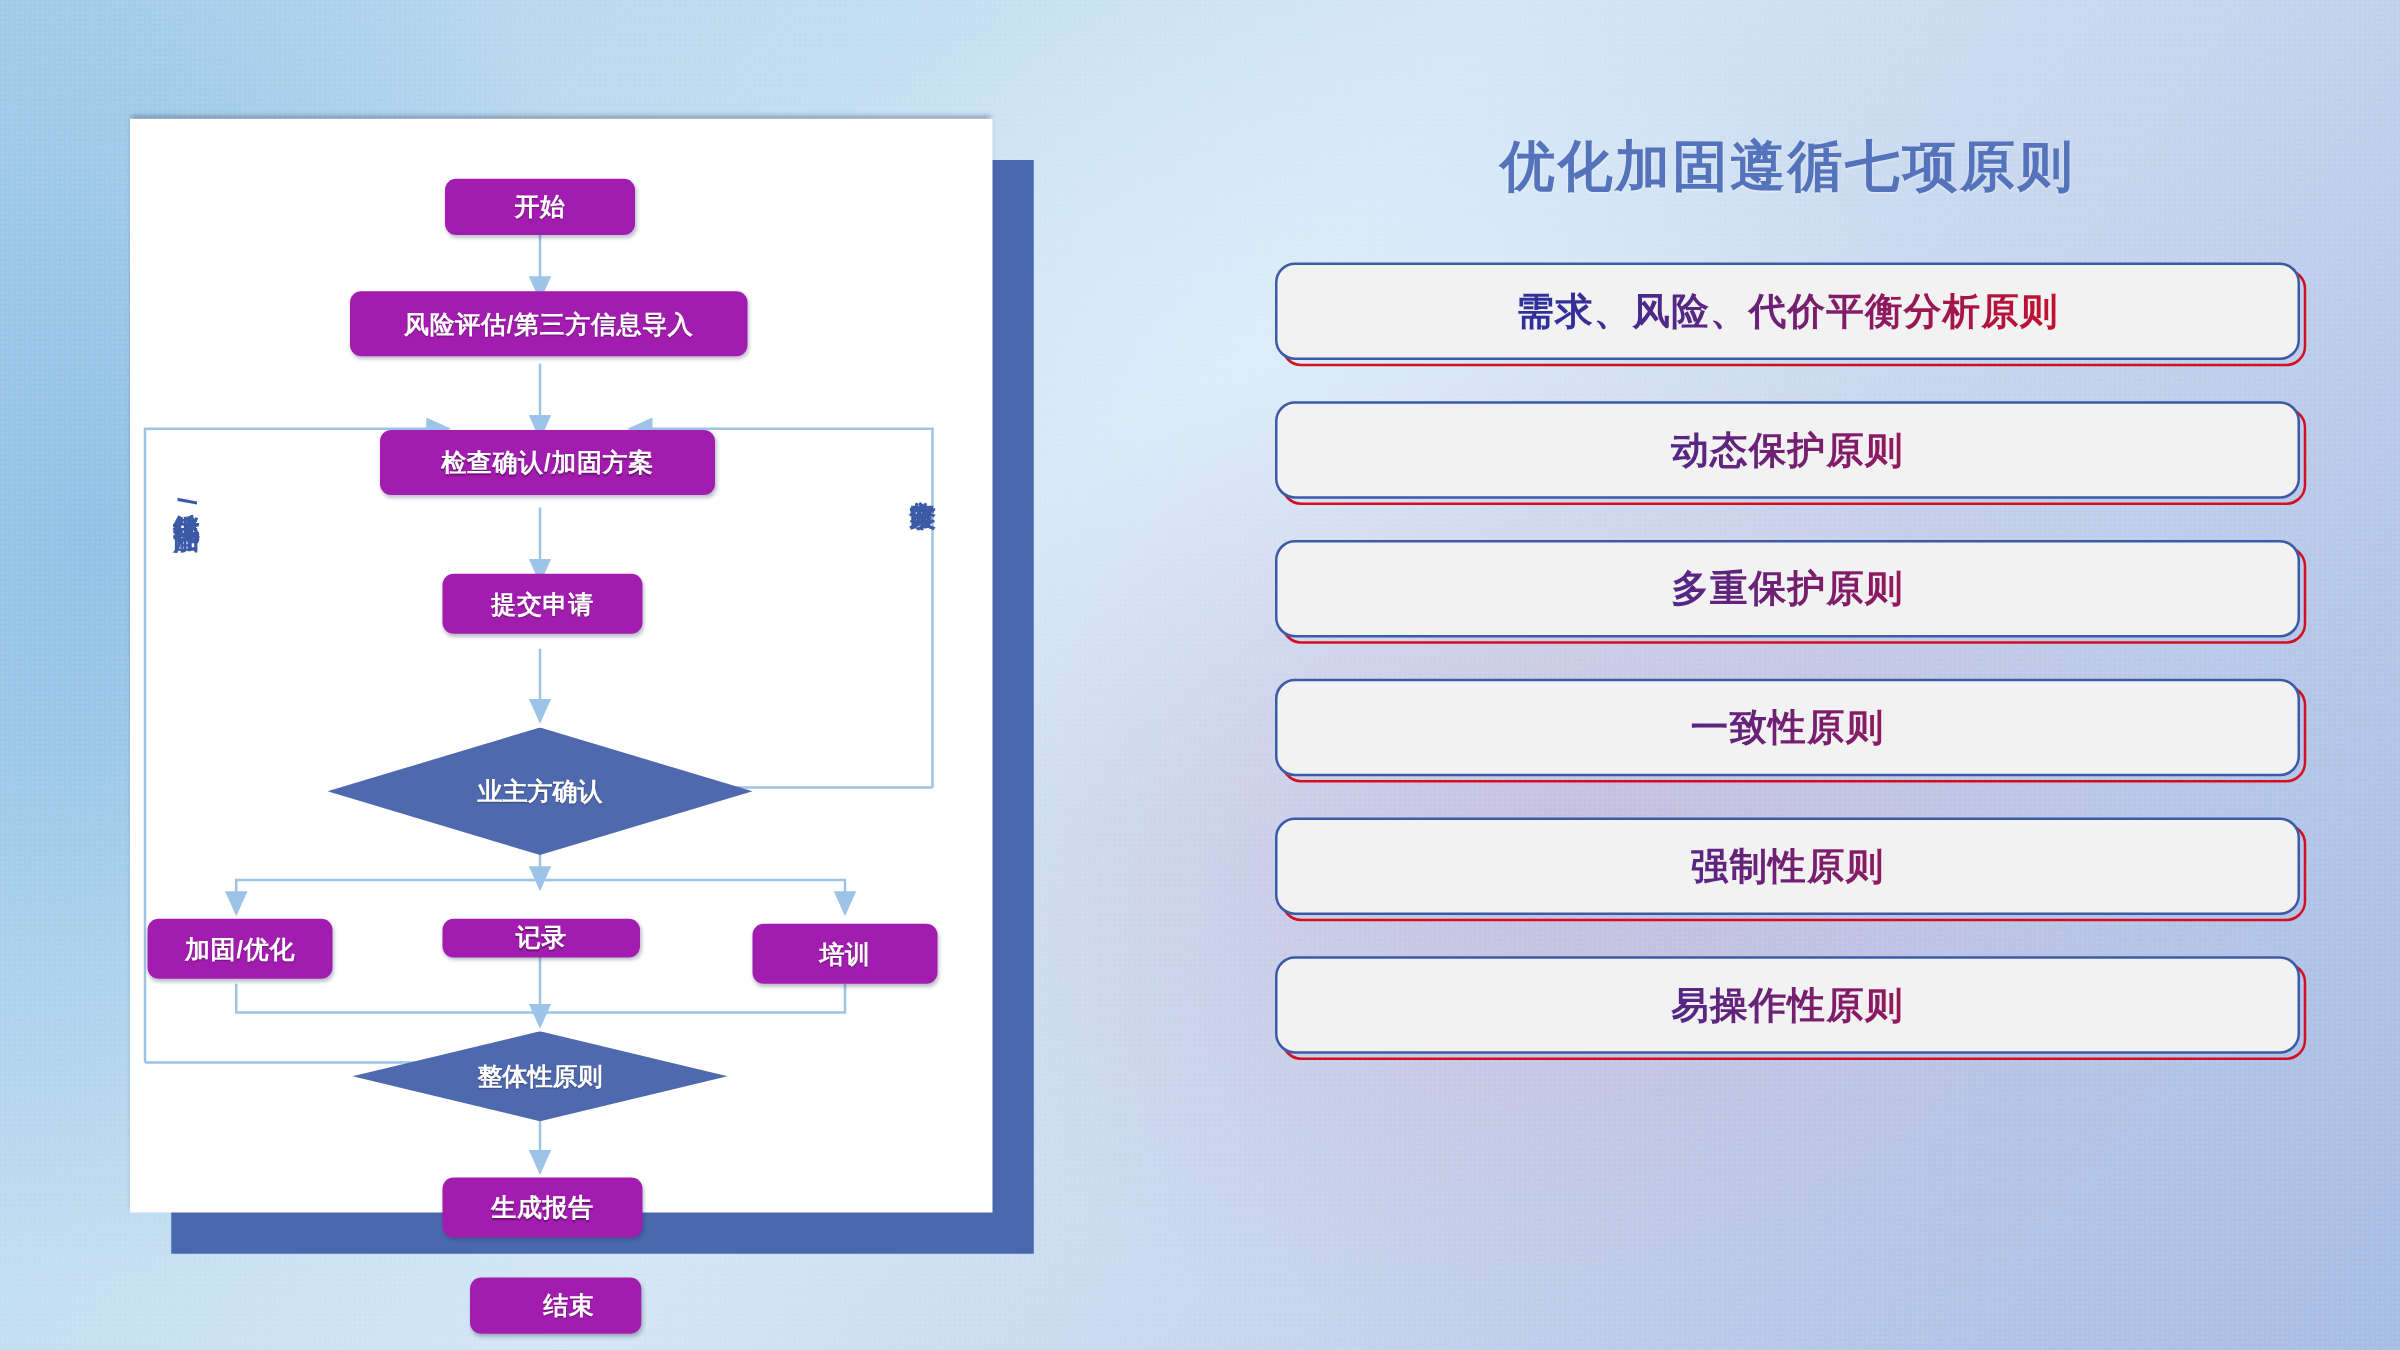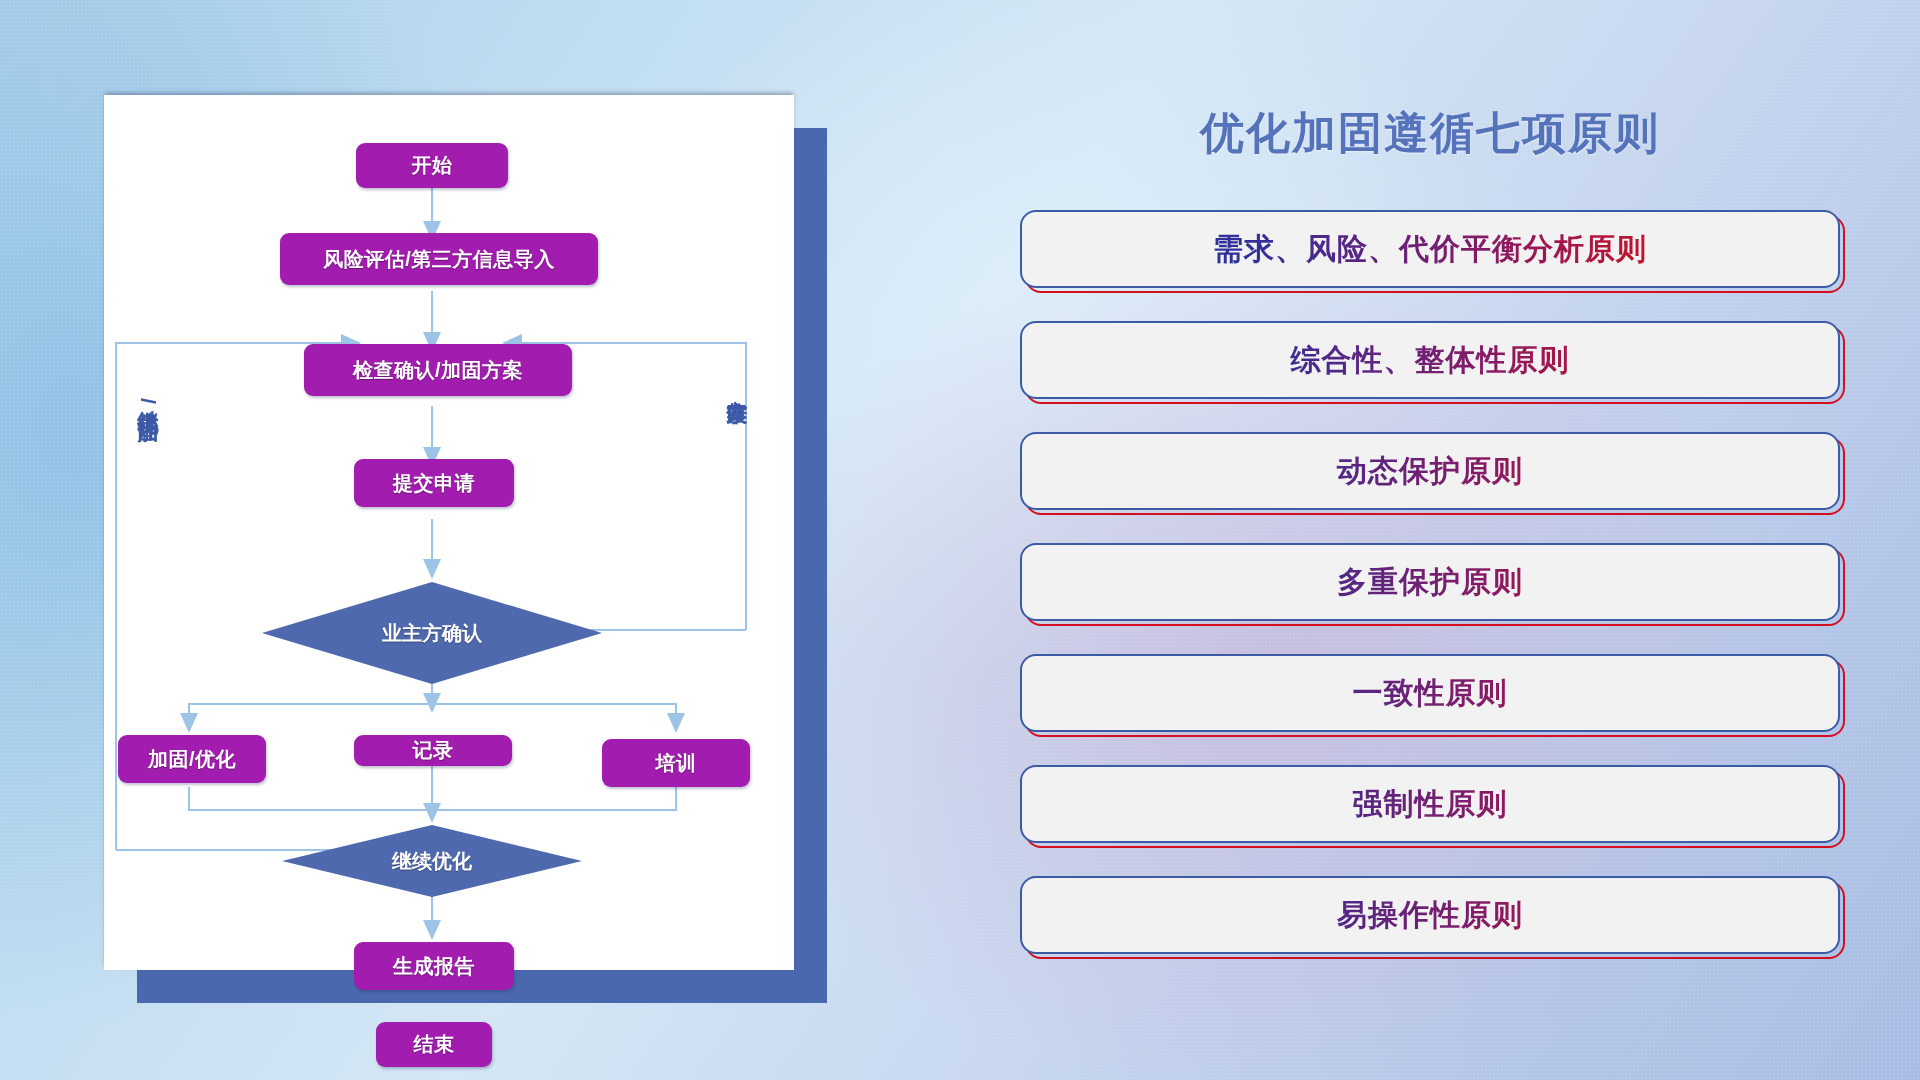--- a/index.html
+++ b/index.html
@@ -156,52 +156,47 @@
       <span>记录</span>
     </div>
   <div class="node" style="left:498px;top:644px;width:148px;height:48px;">
       <span>培训</span>
     </div>
 
   <div style="position:absolute;left:178px;top:730px;width:300px;height:72px;">
     <svg width="300" height="72" style="position:absolute;left:0;top:0;">
         <polygon points="150,0 300,36 150,72 0,36" fill="#4e69ae"></polygon>
       </svg>
-    <div style="position:absolute;inset:0;display:flex;align-items:center;justify-content:center;color:#fff;font-size:20px;font-weight:700;text-shadow:0 1px 1px rgba(0,0,0,.35);white-space:nowrap;">继续优化</div>
+    <div style="position:absolute;inset:0;display:flex;align-items:center;justify-content:center;color:#fff;font-size:20px;font-weight:700;text-shadow:0 1px 1px rgba(0,0,0,.35);white-space:nowrap;">整体性原则</div>
   </div>
 
   <div class="node" style="left:250px;top:847px;width:160px;height:48px;">
       <span>生成报告</span>
     </div>
-  <div class="node" style="left:272px;top:927px;width:116px;height:45px;">
+  <div class="node" style="left:272px;top:927px;width:116px;height:45px;padding-left:21px;">
       <span>结束</span>
     </div>
 
   <div class="vlabel slash" style="left:33px;top:299px;">继续优化/加固</div>
   <div class="vlabel" style="left:622px;top:288px;">方案修改</div>
 
 </div>
 
 <div id="right-pane">
 
   <div id="panel-title">优化加固遵循七项原则</div>
 
   <div id="cards">
 
     <div class="pcard">
       <div class="redline"></div>
       <div class="blueline"></div>
       <div class="ptext">需求、风险、代价平衡分析原则</div>
     </div>
 
-    <div class="pcard">
-      <div class="redline"></div>
-      <div class="blueline"></div>
-      <div class="ptext">综合性、整体性原则</div>
-    </div>
 
     <div class="pcard">
       <div class="redline"></div>
       <div class="blueline"></div>
       <div class="ptext">动态保护原则</div>
     </div>
 
     <div class="pcard">
       <div class="redline"></div>
       <div class="blueline"></div>

